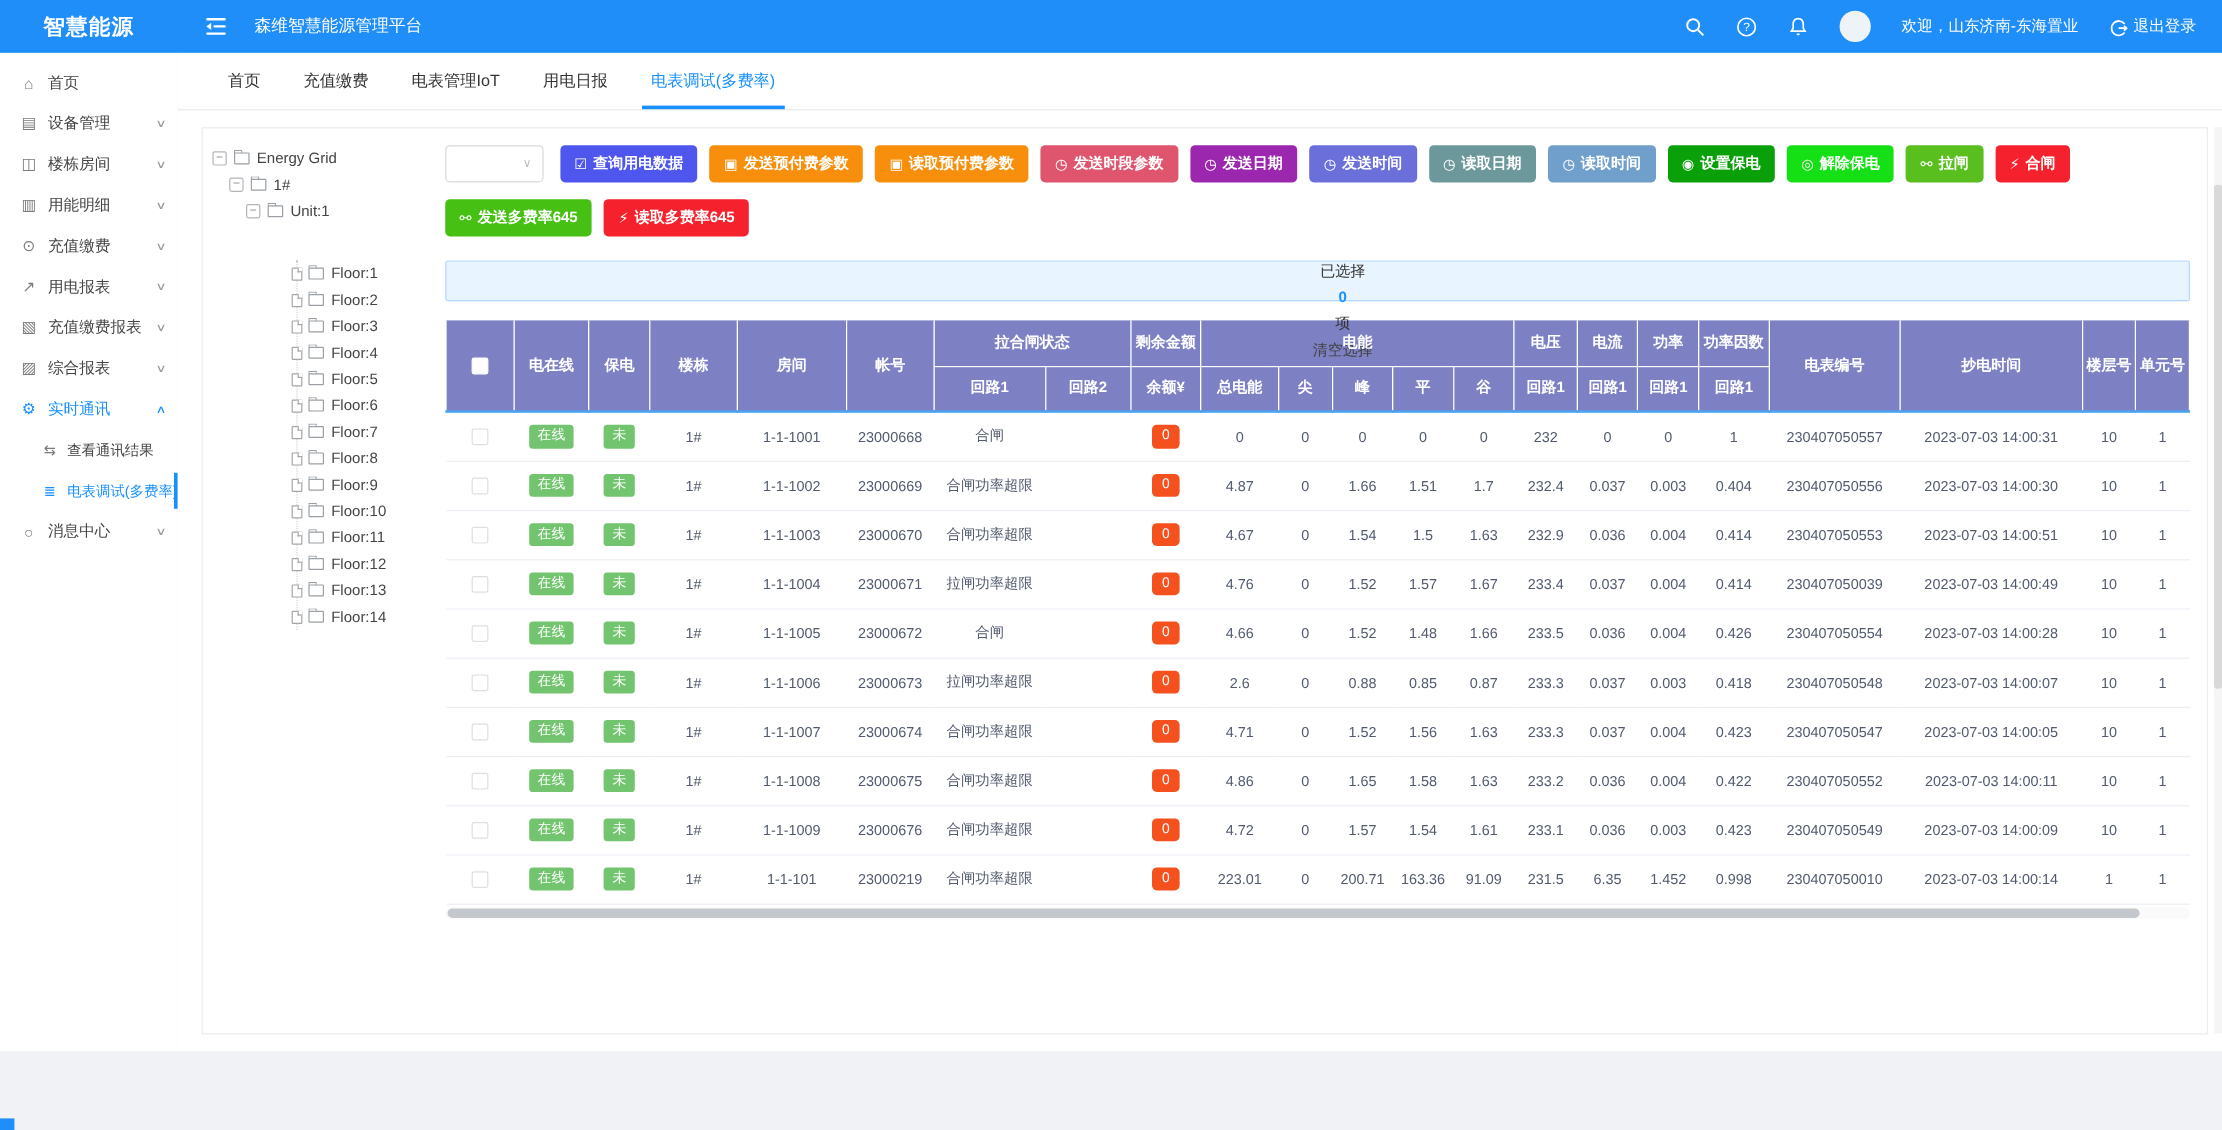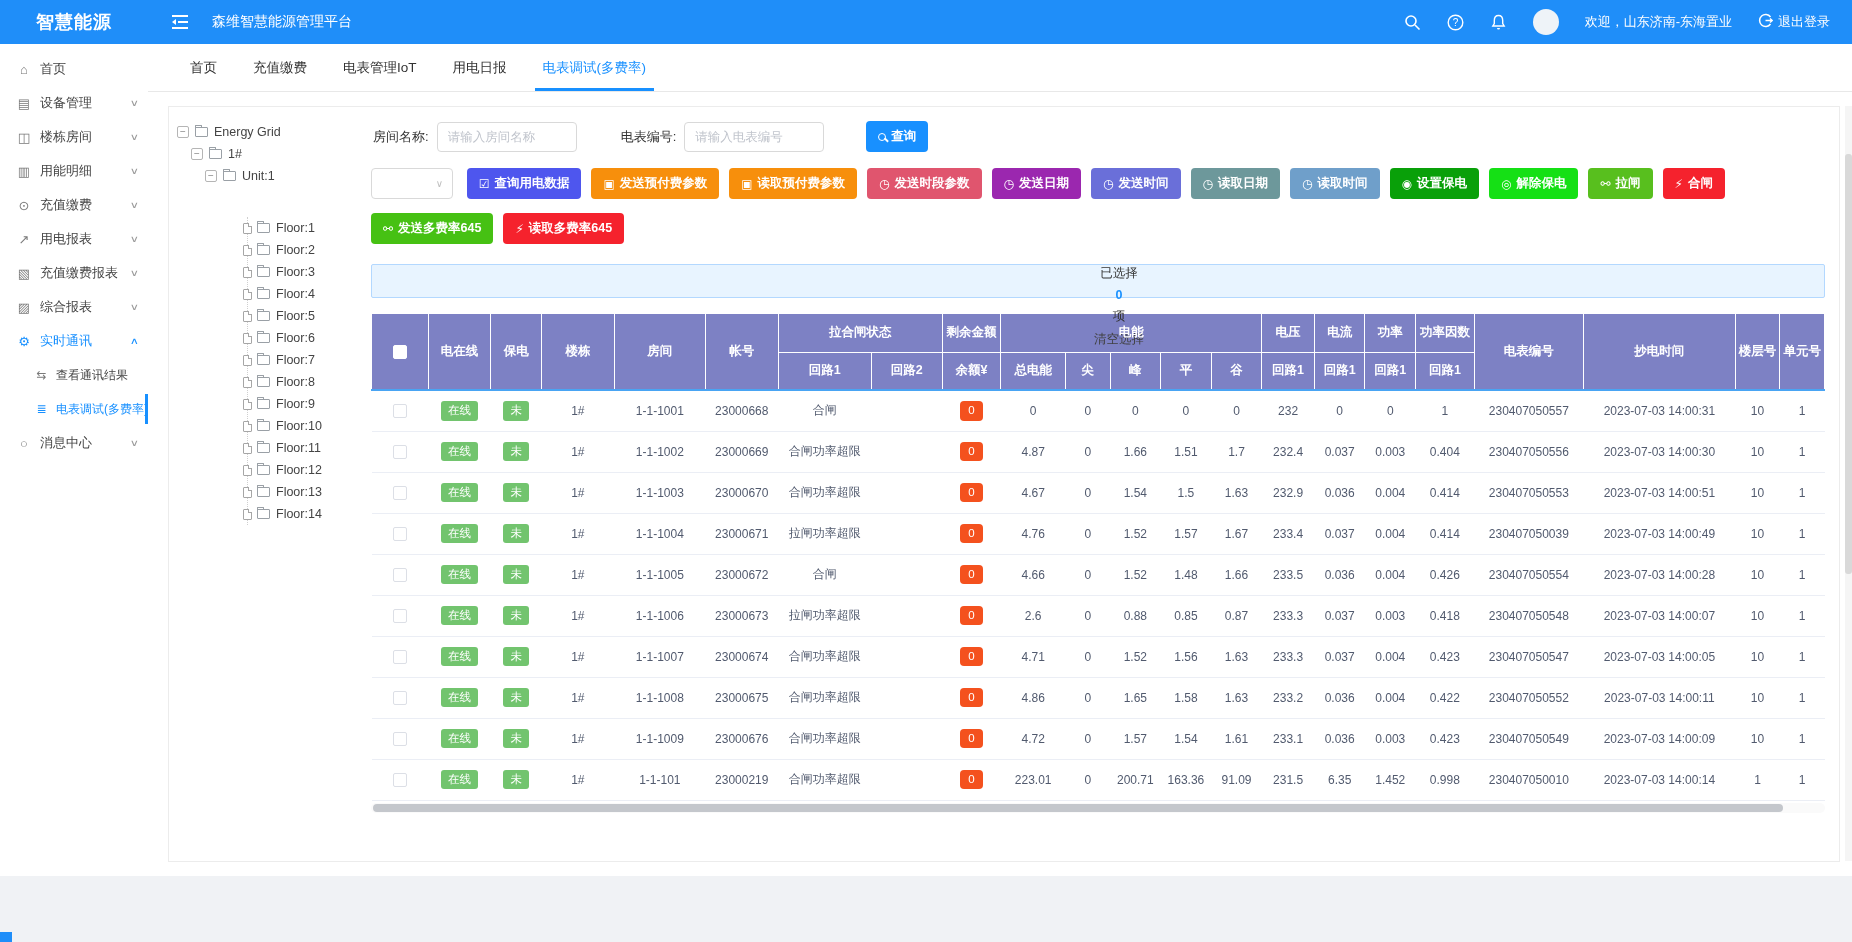--- a/index.html
+++ b/index.html
@@ -8,21 +8,21 @@
 
   
   .topbar { position:absolute; left:0; top:0; width:1852px; height:44px; background:#1f8ef9; display:flex; align-items:center; z-index:30; }
   .logo { width:148px; height:44px; display:flex; align-items:center; justify-content:center; color:#fff; font-size:18px; font-weight:bold; letter-spacing:1px; }
   .collapse-btn { margin-left:22px; cursor:pointer; display:flex; align-items:center; }
   .topbar-title { color:#fff; font-size:14px; margin-left:22px; }
   .topbar-right { margin-left:auto; display:flex; align-items:center; gap:26px; padding-right:22px; color:#fff; }
   .tb-icon { width:17px; height:17px; display:block; cursor:pointer; }
   .avatar { width:26px; height:26px; border-radius:50%; background:#eef3f8; }
   .welcome { font-size:13px; white-space:nowrap; }
-  .logout { display:flex; align-items:flex-start; gap:5px; font-size:13px; cursor:pointer; white-space:nowrap; }
+  .logout { display:flex; align-items:flex-end; gap:5px; font-size:13px; cursor:pointer; white-space:nowrap; }
 
   
   .sidebar { position:absolute; left:0; top:44px; width:148px; height:832px; background:#fff; z-index:20; padding-top:8px; }
   .side-item { height:34px; display:flex; align-items:center; padding:0 10px 0 16px; cursor:pointer; color:#444; position:relative; }
   .side-item .mi { width:16px; font-size:13px; color:#7a7a7a; margin-right:8px; text-align:center; flex:none; }
   .side-item .ml { flex:1; font-size:13px; white-space:nowrap; overflow:hidden; }
   .side-item .arr { font-size:9px; color:#9a9a9a; transform:scaleX(1.4); }
   .side-item.open, .side-item.open .mi, .side-item.open .arr { color:#1890ff; }
   .sub-item { height:34px; display:flex; align-items:center; padding-left:34px; cursor:pointer; color:#444; position:relative; }
   .sub-item .mi { width:15px; font-size:12px; color:#7a7a7a; margin-right:7px; text-align:center; }
@@ -299,32 +299,20 @@
                 <span class="file"></span>
                 <span class="folder"></span>
                 <span>Floor:14</span>
               </div>
             </div>
         </div>
       </div>
     </div>
 
     <div class="content">
-      <div class="form-row">
-        <span class="f-label">房间名称:</span>
-        <input class="f-input" placeholder="请输入房间名称" style="">
-        <span class="gap"></span>
-        <span class="f-label">电表编号:</span>
-        <input class="f-input" placeholder="请输入电表编号" style="">
-        <span class="gap"></span>
-        <button class="btn btn-search">
-            <span class="glass"></span>
-            <span>查询</span>
-          </button>
-      </div>
 
       <div class="btn-rows" id="btn-row1">
         <span class="sel-box">∨</span>
       <button class="btn" style="background: rgb(78, 86, 238);">
             <span class="bi">☑</span>
             <span>查询用电数据</span>
           </button><button class="btn" style="background: rgb(247, 143, 12);">
             <span class="bi">▣</span>
             <span>发送预付费参数</span>
           </button><button class="btn" style="background: rgb(247, 143, 12);">

